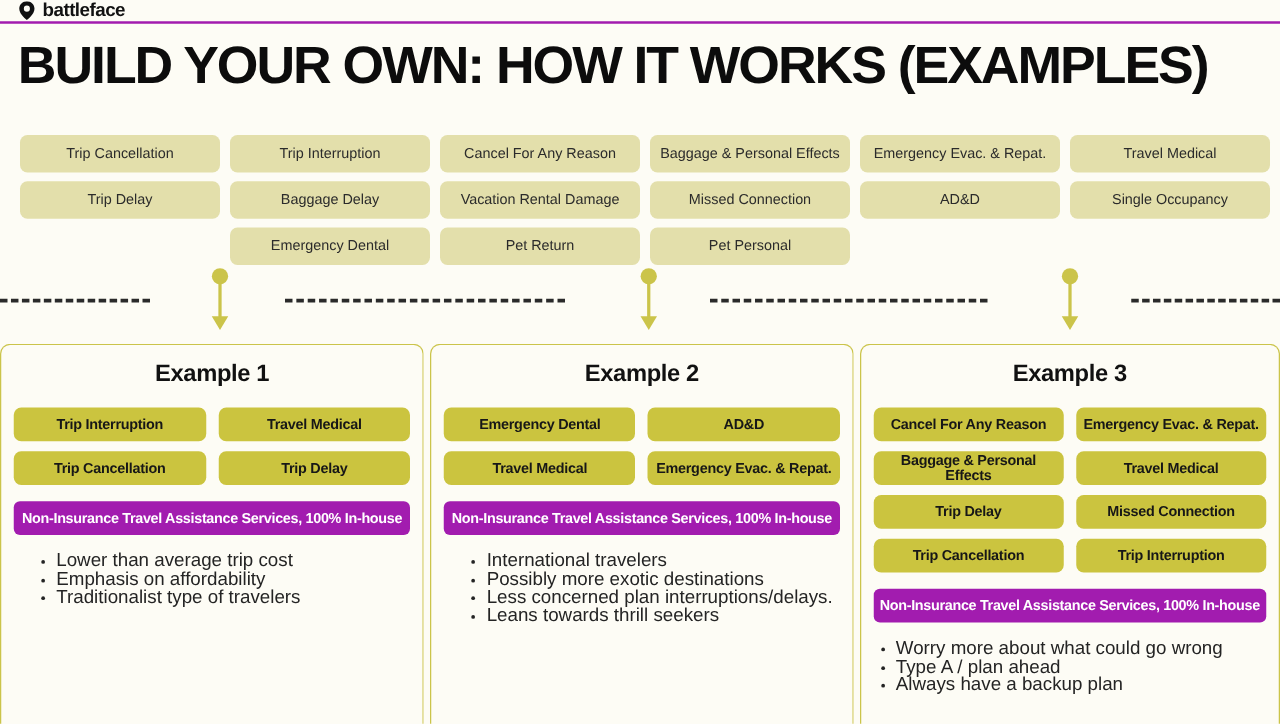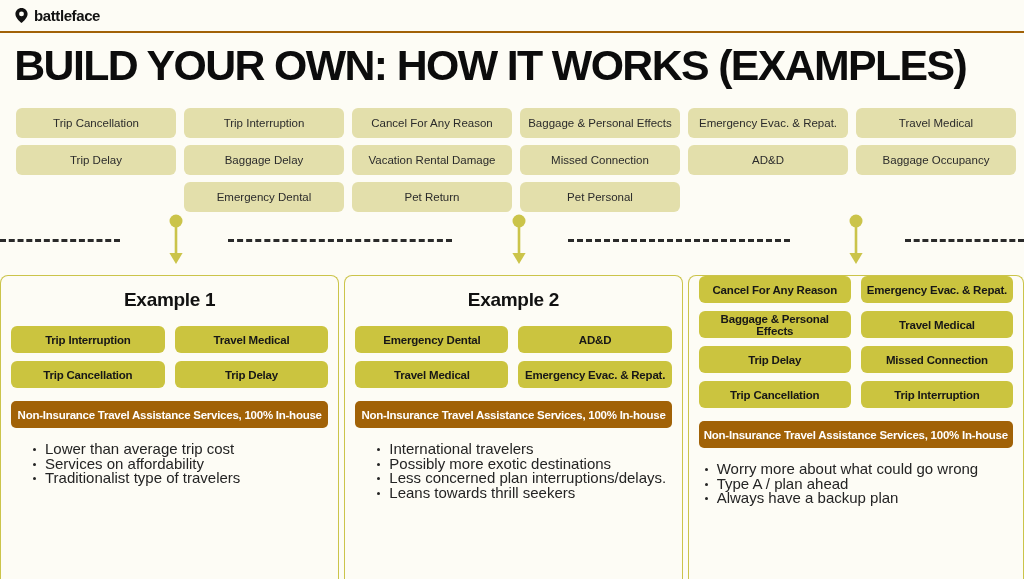--- a/index.html
+++ b/index.html
@@ -6,24 +6,24 @@
   body{
     width:1024px;height:579px;
     background:#fdfcf5;
     font-family:"Liberation Sans",sans-serif;
     color:#1a1a1a;
     overflow:hidden;
     position:relative;
   }
   
   .brandbar{
-    height:33px;
+    height:19px;
     display:flex;align-items:center;
     padding-left:15px;
-    border-bottom:2px solid #a16207;
+    border-bottom:2px solid #a21caf;
     box-sizing:border-box;
   }
   .brand{display:flex;align-items:center;gap:6px;}
   .pin-icon{display:block;width:13px;height:15px;}
   .brand-name{
     font-size:15px;font-weight:bold;letter-spacing:-0.4px;color:#121212;
   }
   
   .page-title{
     margin:0;
@@ -113,21 +113,21 @@
     display:flex;align-items:center;justify-content:center;
     font-size:11.5px;font-weight:bold;
     color:#171717;
     text-align:center;
     padding:0 3px;
     box-sizing:border-box;
     letter-spacing:-0.2px;
   }
   .banner{
     margin:13px 10px 0 10px;
-    background:#a16207;
+    background:#a21caf;
     border-radius:5px;
     height:27px;
     display:flex;align-items:center;justify-content:center;
     color:#ffffff;
     font-size:11.5px;font-weight:bold;
     letter-spacing:-0.25px;
     padding:0 4px;
     box-sizing:border-box;
   }
   .bullets{
@@ -170,21 +170,21 @@
     <div class="chip">Trip Interruption</div>
     <div class="chip">Cancel For Any Reason</div>
     <div class="chip">Baggage &amp; Personal Effects</div>
     <div class="chip">Emergency Evac. &amp; Repat.</div>
     <div class="chip">Travel Medical</div>
     <div class="chip">Trip Delay</div>
     <div class="chip">Baggage Delay</div>
     <div class="chip">Vacation Rental Damage</div>
     <div class="chip">Missed Connection</div>
     <div class="chip">AD&amp;D</div>
-    <div class="chip">Baggage Occupancy</div>
+    <div class="chip">Single Occupancy</div>
     <div class="chip empty"></div>
     <div class="chip">Emergency Dental</div>
     <div class="chip">Pet Return</div>
     <div class="chip">Pet Personal</div>
     <div class="chip empty"></div>
   </div>
 
 <div class="band">
   <div class="dash" style="left:0px;width:120px;"></div>
   <div class="dash" style="left:228px;width:224px;"></div>
@@ -214,21 +214,21 @@
     <div class="panel-title">Example 1</div>
     <div class="panel-chips">
         <div class="pchip">Trip Interruption</div>
         <div class="pchip">Travel Medical</div>
         <div class="pchip">Trip Cancellation</div>
         <div class="pchip">Trip Delay</div>
       </div>
     <div class="banner">Non-Insurance Travel Assistance Services, 100% In-house</div>
     <ul class="bullets">
         <li>Lower than average trip cost</li>
-        <li>Services on affordability</li>
+        <li>Emphasis on affordability</li>
         <li>Traditionalist type of travelers</li>
       </ul>
   </div>
 
   <div class="panel panel-2">
     <div class="panel-title">Example 2</div>
     <div class="panel-chips">
         <div class="pchip">Emergency Dental</div>
         <div class="pchip">AD&amp;D</div>
         <div class="pchip">Travel Medical</div>
@@ -237,20 +237,21 @@
     <div class="banner">Non-Insurance Travel Assistance Services, 100% In-house</div>
     <ul class="bullets">
         <li>International travelers</li>
         <li>Possibly more exotic destinations</li>
         <li>Less concerned plan interruptions/delays.</li>
         <li>Leans towards thrill seekers</li>
       </ul>
   </div>
 
   <div class="panel panel-3">
+    <div class="panel-title">Example 3</div>
     <div class="panel-chips">
         <div class="pchip">Cancel For Any Reason</div>
         <div class="pchip">Emergency Evac. &amp; Repat.</div>
         <div class="pchip">Baggage &amp; Personal Effects</div>
         <div class="pchip">Travel Medical</div>
         <div class="pchip">Trip Delay</div>
         <div class="pchip">Missed Connection</div>
         <div class="pchip">Trip Cancellation</div>
         <div class="pchip">Trip Interruption</div>
       </div>

